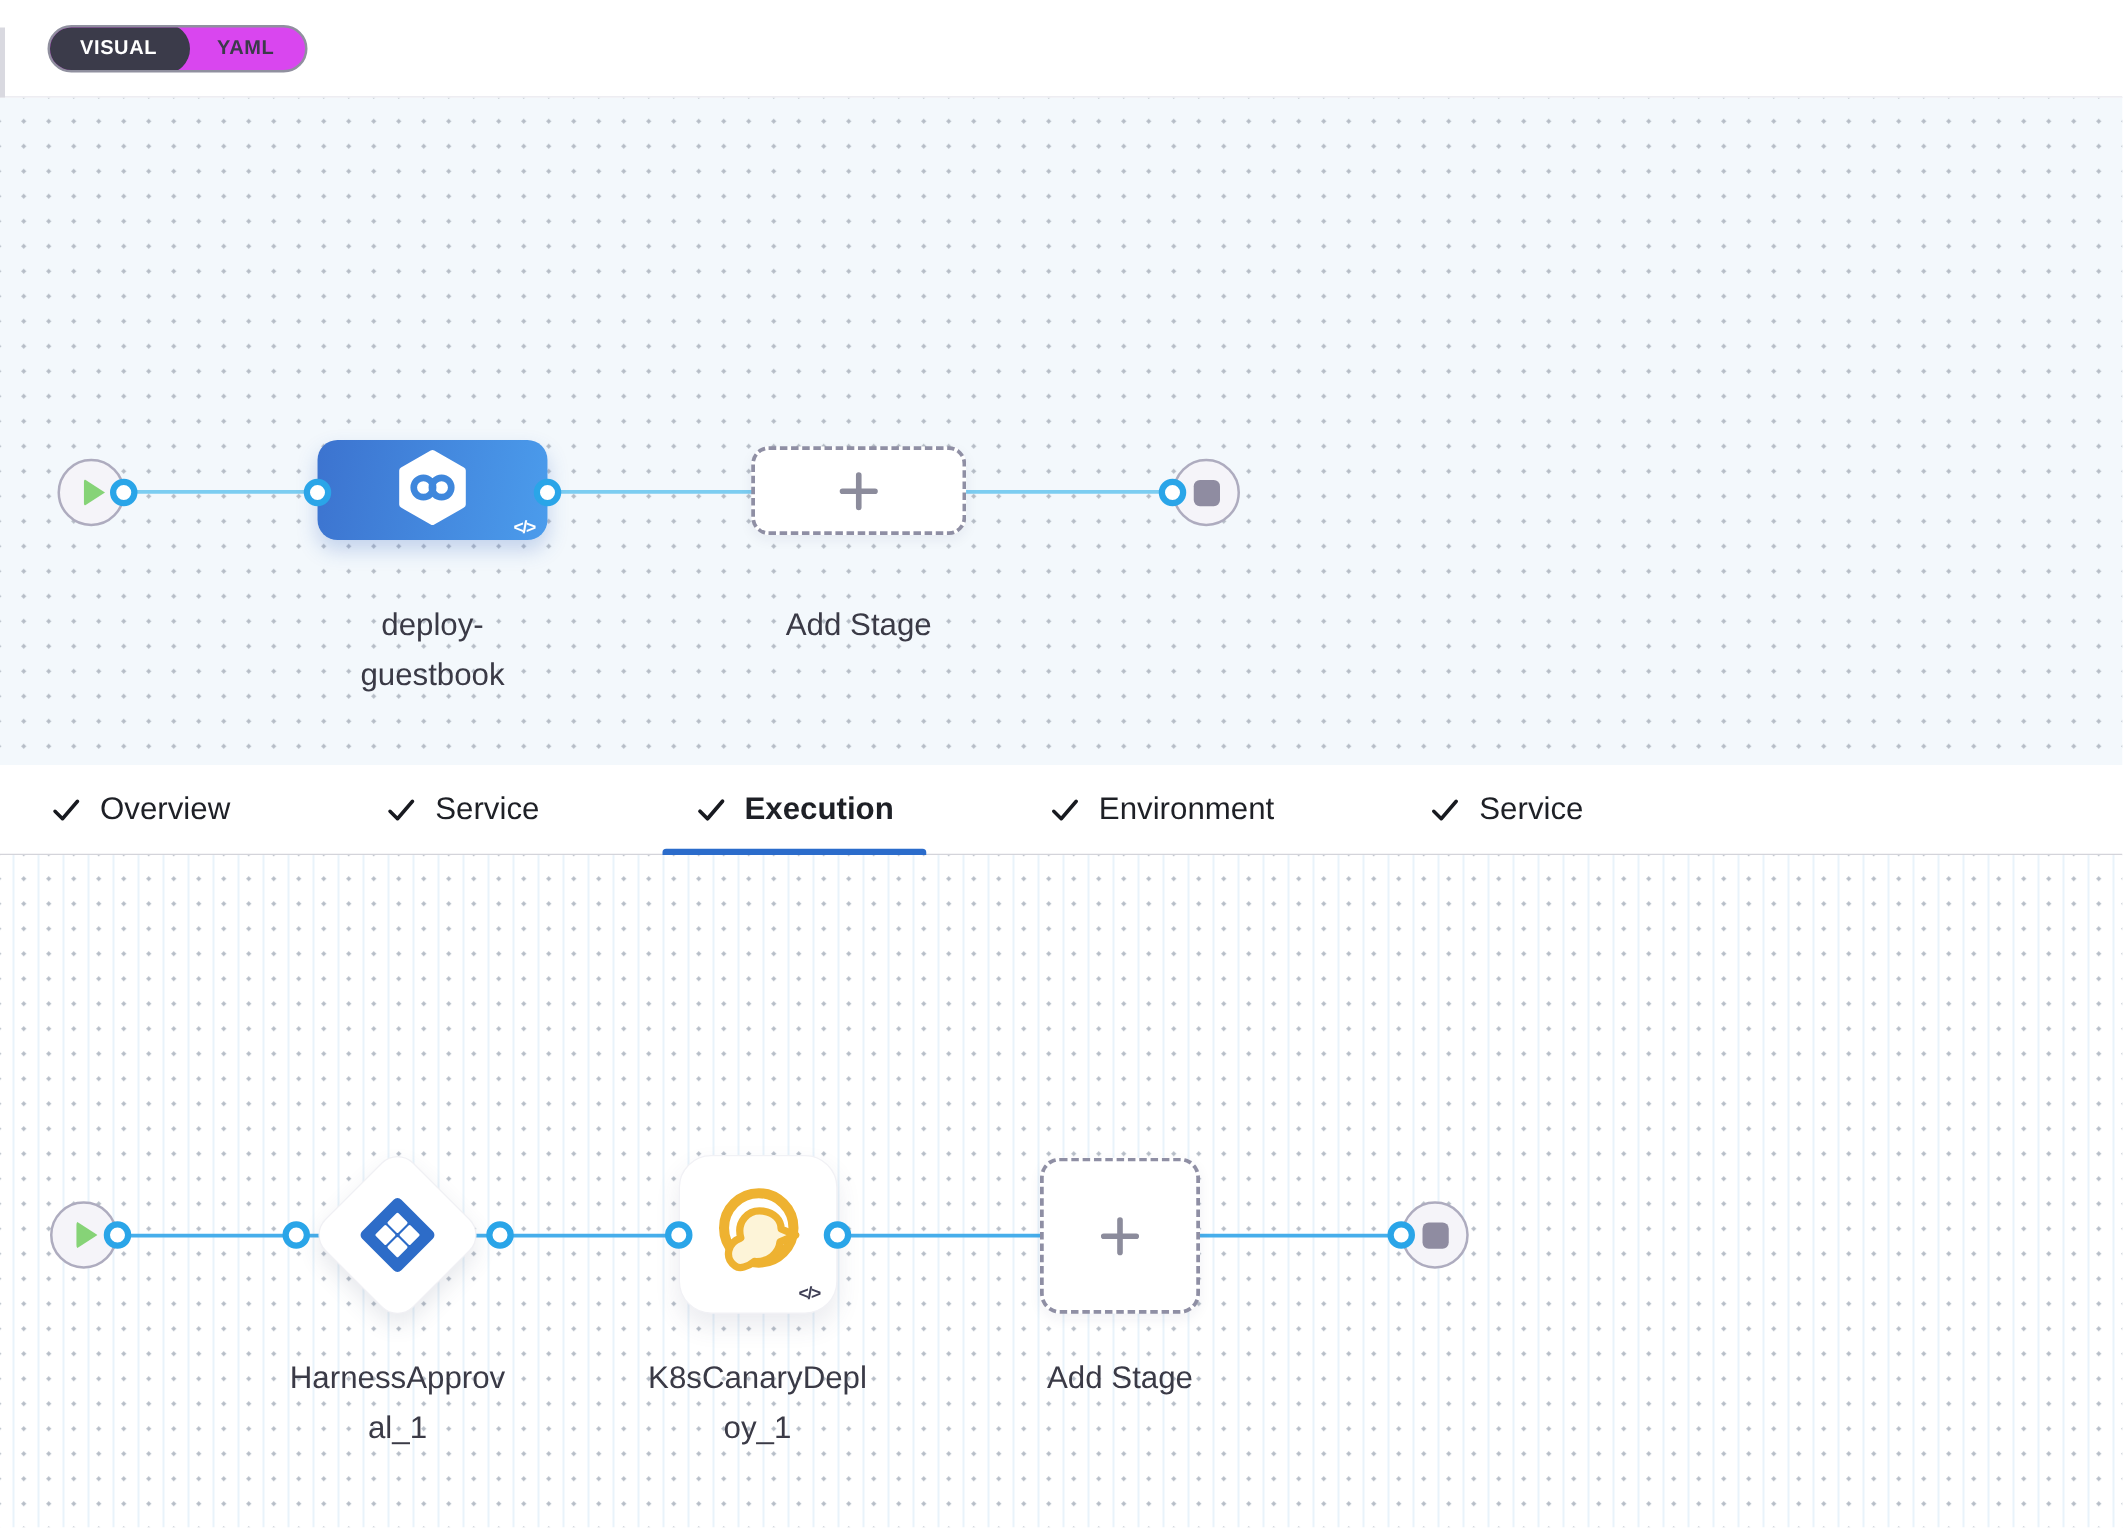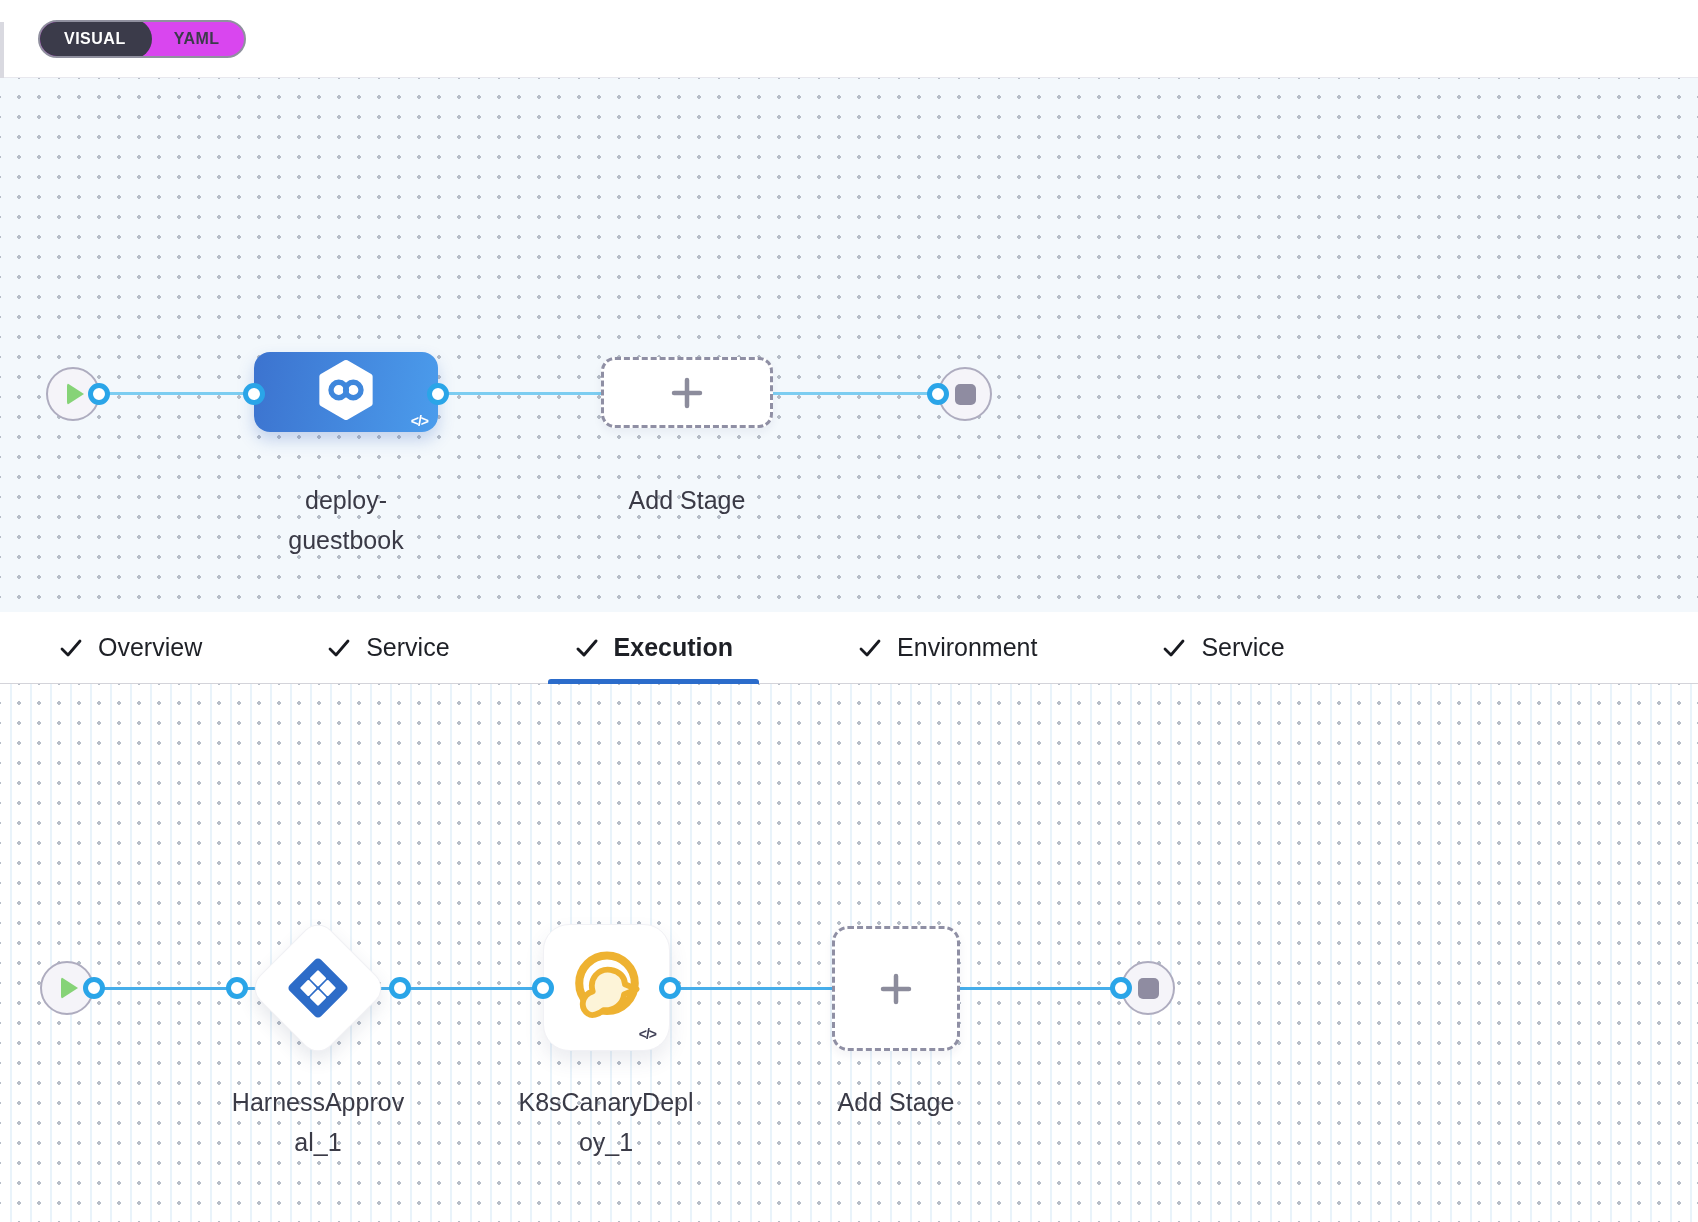--- a/index.html
+++ b/index.html
@@ -101,21 +101,21 @@
     position:absolute; left:543px; top:240px; width:127px; height:127px;
     background:#fff; border:1px solid #f1f1f5; border-radius:26px; z-index:4; cursor:pointer;
     box-shadow:0 10px 20px rgba(60,70,110,0.10);
     display:flex; align-items:center; justify-content:center;
   }
 
   
   .tab-bar {
     position:absolute; left:0; top:612px; width:1698px; height:72px;
     background:#fff; border-bottom:1px solid #d4d4da; z-index:9;
-    display:flex; align-items:stretch; padding-left:32px; gap:72px;
+    display:flex; align-items:stretch; padding-left:14px; gap:72px;
   }
   .tab {
     display:flex; align-items:center; gap:14px; padding:0 26px;
     position:relative; cursor:pointer; font-size:25px; color:#1e2026;
   }
   .tab.active { font-weight:700; }
   .tab.active::after {
     content:""; position:absolute; left:0; right:0; bottom:-1px; height:5px;
     background:#2b6ccb; border-radius:3px 3px 0 0;
   }

